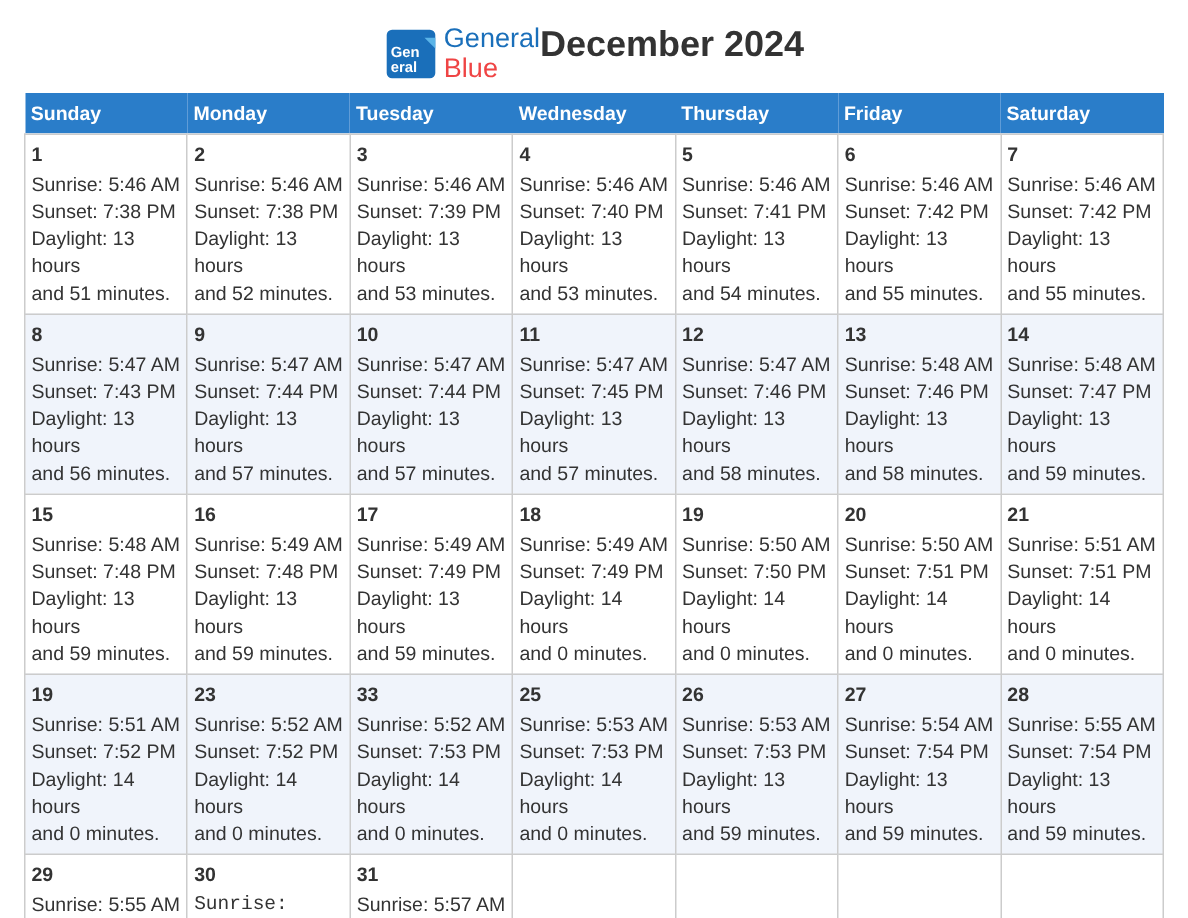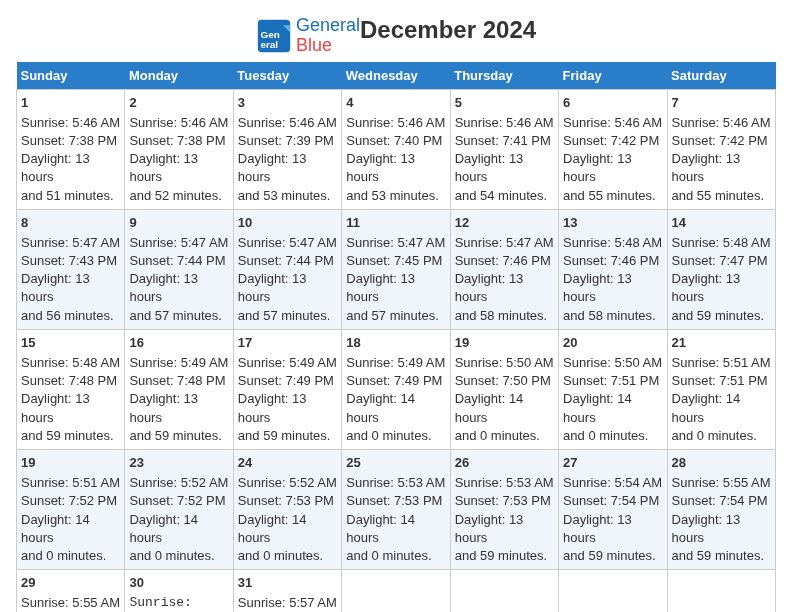--- a/index.html
+++ b/index.html
@@ -286,21 +286,21 @@
 and 0 minutes.</div>
         </td>
         <td>
           <span class="day-num">23</span>
           <div class="day-info" style="white-space: pre-line;">Sunrise: 5:52 AM
 Sunset: 7:52 PM
 Daylight: 14 hours
 and 0 minutes.</div>
         </td>
         <td>
-          <span class="day-num">24</span>
+          <span class="day-num">33</span>
           <div class="day-info" style="white-space: pre-line;">Sunrise: 5:52 AM
 Sunset: 7:53 PM
 Daylight: 14 hours
 and 0 minutes.</div>
         </td>
         <td>
           <span class="day-num">25</span>
           <div class="day-info" style="white-space: pre-line;">Sunrise: 5:53 AM
 Sunset: 7:53 PM
 Daylight: 14 hours

